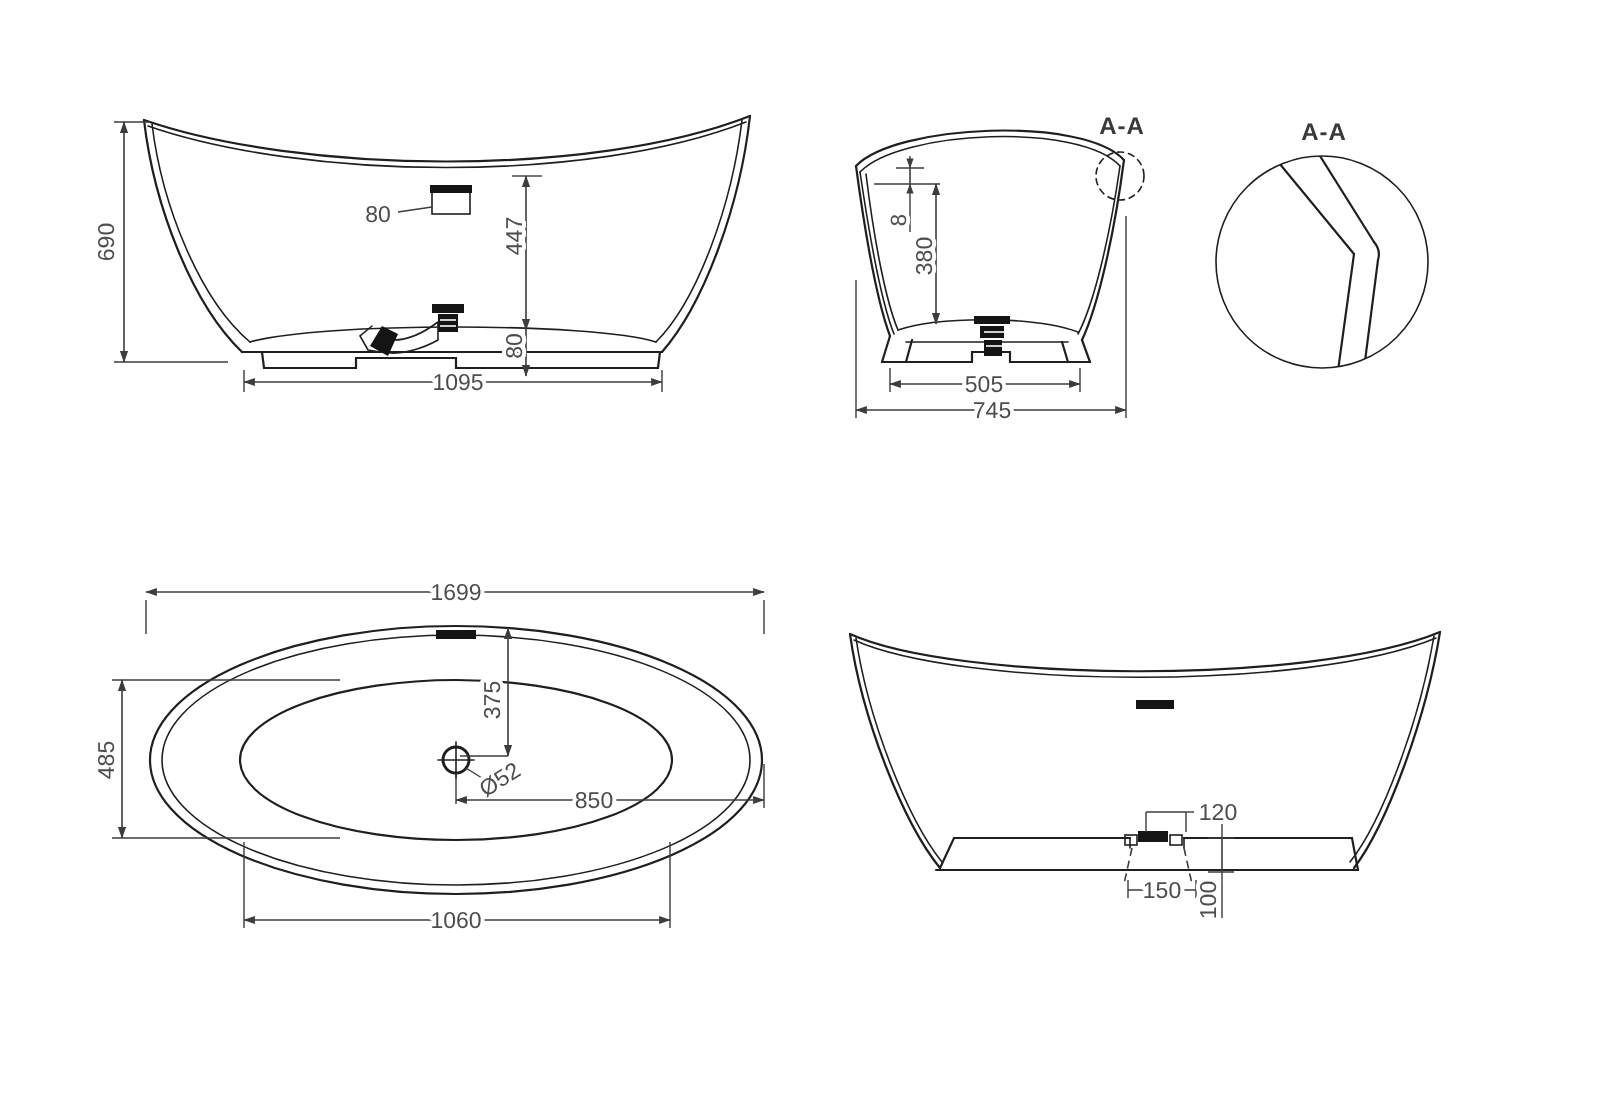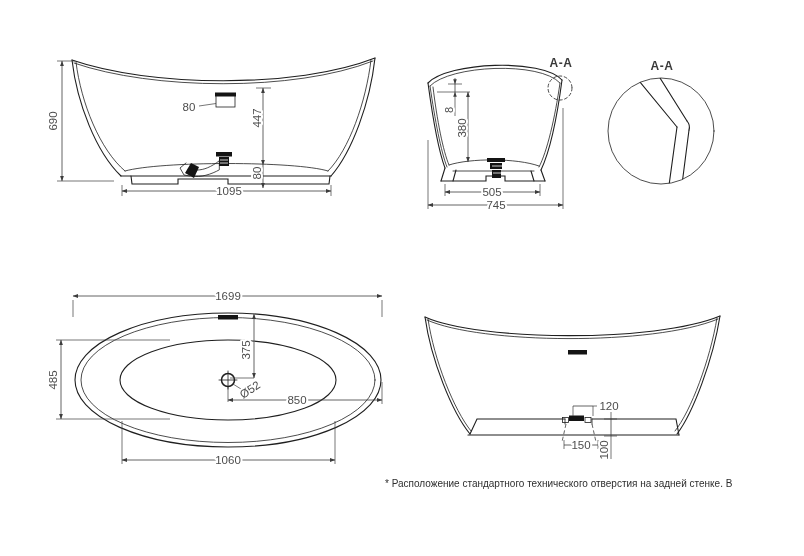--- a/index.html
+++ b/index.html
@@ -222,15 +222,14 @@
       <path class="extline" d="M604,419 L617,419 M604,436 L617,436"></path>
       <line x1="611" y1="419" x2="611" y2="436" class="dimline"></line>
       <line x1="611" y1="412" x2="611" y2="419" class="extline"></line>
       <line x1="611" y1="436" x2="611" y2="459" class="extline"></line>
       <text class="dim" x="608" y="450" transform="rotate(-90 608 450)">100</text>
     </g>
   </g>
 </svg>
 
 <div class="footnote">
-  <p>* Расположение стандартного технического отверстия на задней стенке. В</p>
 </div>
 </div>
 
 </body></html>

